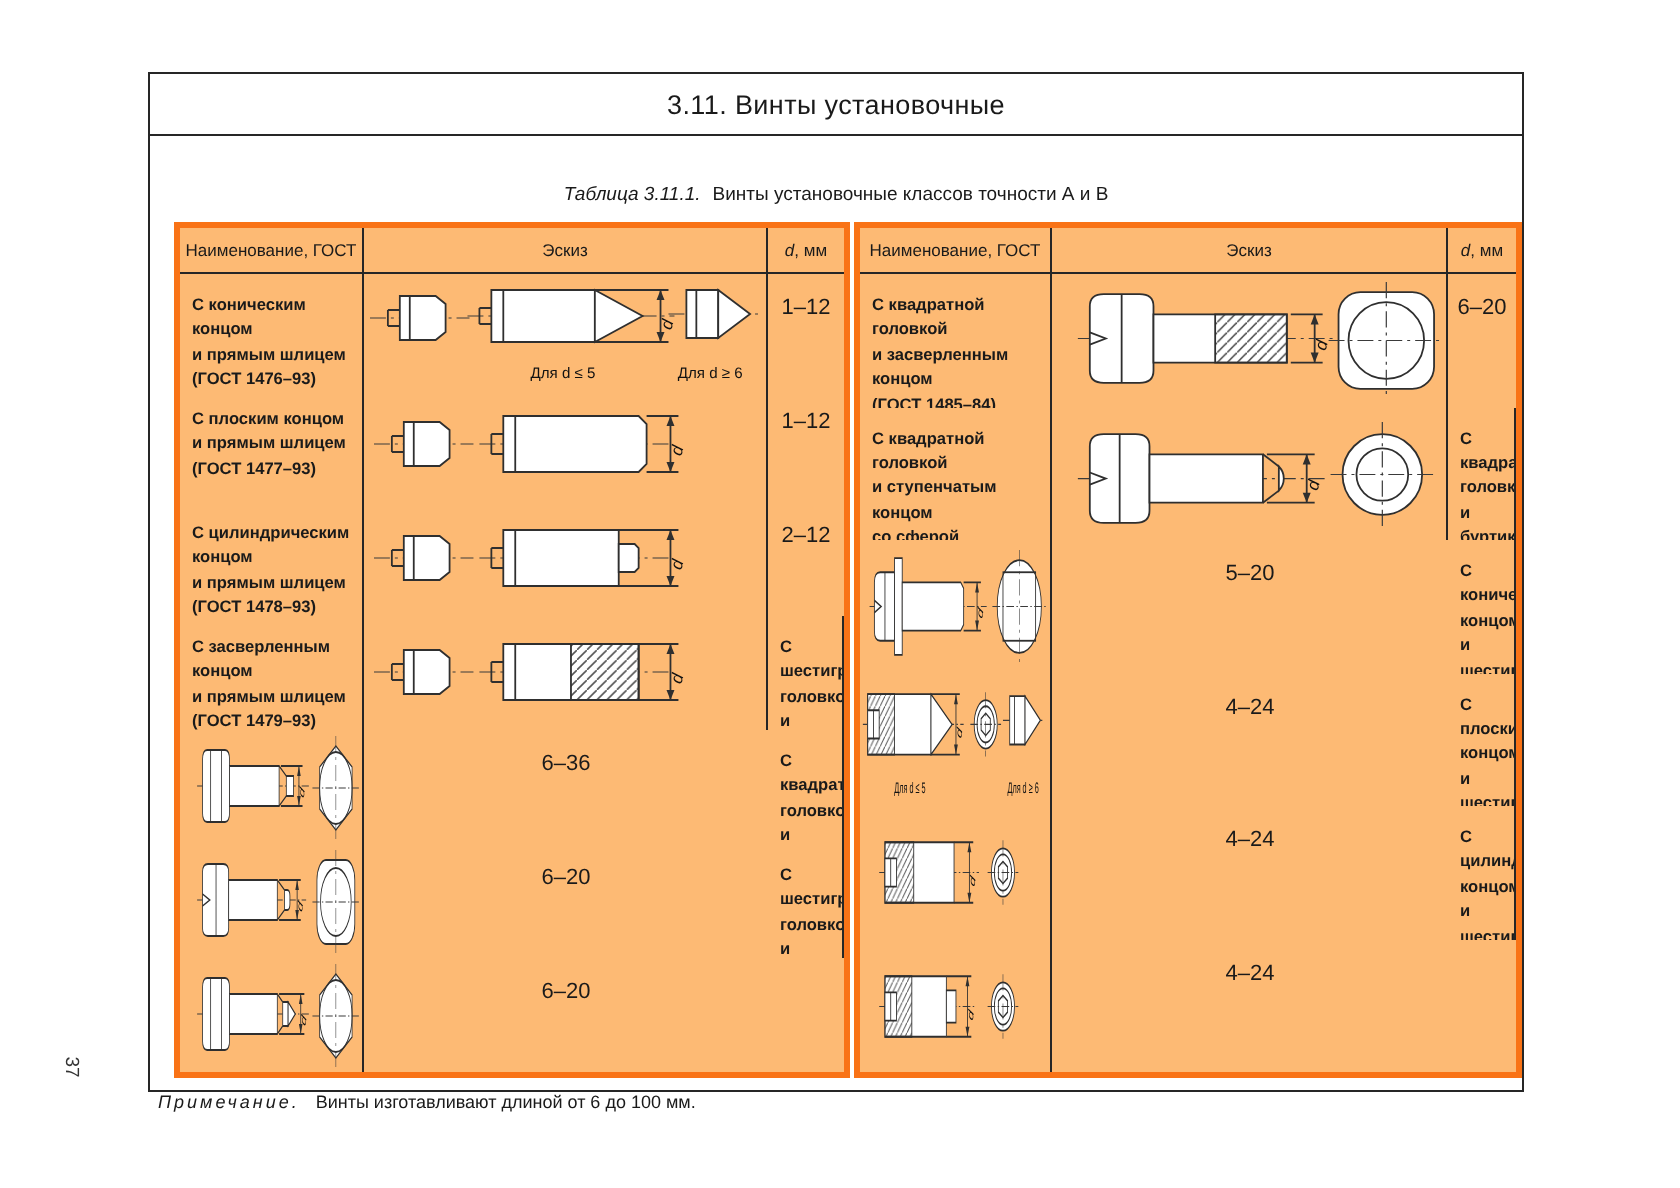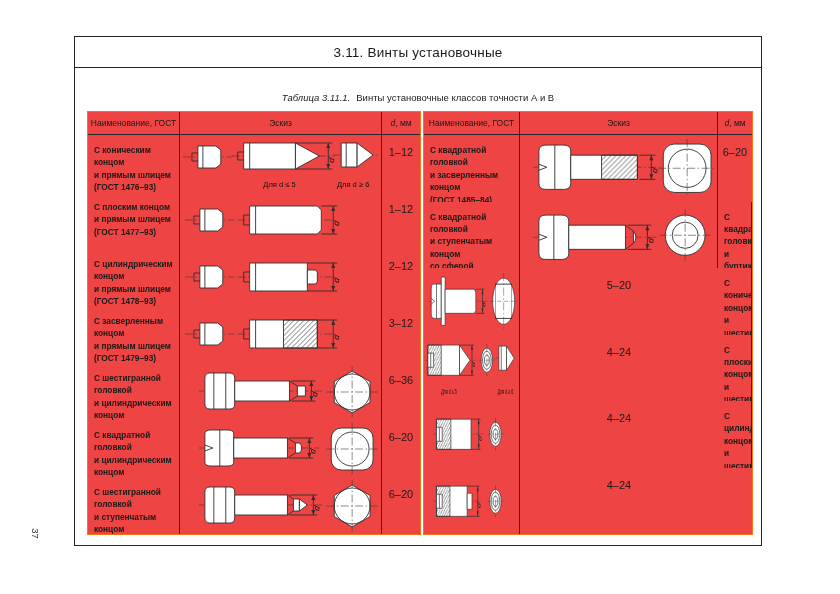--- a/index.html
+++ b/index.html
@@ -2,21 +2,21 @@
 <html><head>
 <meta charset="utf-8">
 <style>
   html,body{margin:0;padding:0;background:#fff;}
   body{width:840px;height:594px;position:relative;font-family:"Liberation Sans",sans-serif;color:#1a1a1a;}
   .frame{position:absolute;left:74px;top:36px;width:688px;height:510px;border:1.5px solid #262626;background:#fff;box-sizing:border-box;}
   .title-band{height:30px;border-bottom:1.5px solid #262626;display:flex;align-items:center;justify-content:center;font-size:13.5px;letter-spacing:.2px;}
   .caption{text-align:center;margin-top:24px;font-size:9.5px;}
   .caption .it{font-style:italic;margin-right:6px;}
   .tbl{display:flex;margin:8px 10px 0 12px;}
-  .half{display:grid;border:1px solid #f97316;box-sizing:content-box;background:#ef4444;}
+  .half{display:grid;border:3px solid #f97316;box-sizing:content-box;background:#fdba74;}
   .half.left{grid-template-columns:92px 202px 38px;grid-template-rows:23px repeat(7,57px);}
   .half.right{grid-template-columns:96px 198px 34px;grid-template-rows:23px repeat(6,66.5px);margin-left:2px;}
   .cell{border-right:1px solid #262626;overflow:hidden;}
   .cell.lastcol{border-right:none;}
   .hc{border-bottom:1px solid #262626;display:flex;align-items:center;justify-content:center;font-size:8.5px;}
   .it{font-style:italic;}
   .name{font-size:8.3px;line-height:1.5;padding:9px 3px 0 6px;white-space:pre-line;font-weight:bold;}
   .dval{font-size:11px;text-align:center;padding-top:11px;}
   .skc{position:relative;}
   .skc svg{display:block;width:100%;height:100%;}
@@ -160,21 +160,20 @@
               <path class="htl" fill="url(#h1)" d="M42 2 H76 V30 H42 Z"></path>
               <path class="ln" d="M2 11 H8 M2 21 H8 M2 11 V21"></path>
               <line class="ln" x1="14" y1="2" x2="14" y2="30"></line>
               <path class="ln" d="M76 2 H96 M76 30 H96"></path>
               <line class="ln" x1="92" y1="2" x2="92" y2="30"></line>
               <path class="ar" d="M92 2 l-2 5 h4 z M92 30 l-2 -5 h4 z"></path>
               <text class="dlbl" transform="translate(98,20) rotate(-75)" text-anchor="middle">d</text>
             </g>
         </svg>
       </div>
-      <div class="cell dval lastcol">3–12</div>
 
       <div class="cell name">С шестигранной головкой
 и цилиндрическим концом
 (ГОСТ 1481–84)</div>
       <div class="cell skc">
         <svg class="sk" viewBox="0 0 202 57" preserveAspectRatio="none">
           <g transform="translate(24,5)">
               <line class="cl" x1="-5" y1="23" x2="120" y2="23"></line>
               <path class="fw" d="M1 10 Q1 5 6 5 H26 Q31 5 31 10 V36 Q31 41 26 41 H6 Q1 41 1 36 Z"></path>
               <path class="ln" d="M10 5 V41 M22 5 V41"></path>
@@ -448,13 +447,16 @@
               <polygon class="ln" points="13,6.5 17.8,9.2 17.8,14.8 13,17.5 8.2,14.8 8.2,9.2"></polygon>
               <line class="cl" x1="-3" y1="12" x2="29" y2="12"></line>
               <line class="cl" x1="13" y1="-4" x2="13" y2="28"></line>
             </g>
         </svg>
       </div>
       <div class="cell dval lastcol">4–24</div>
     </div>
   </div>
 
+  <div class="note">
+    <span class="nlab">Примечание.</span><span>Винты изготавливают длиной от 6 до 100 мм.</span>
+  </div>
 </div>
 
 </body></html>

